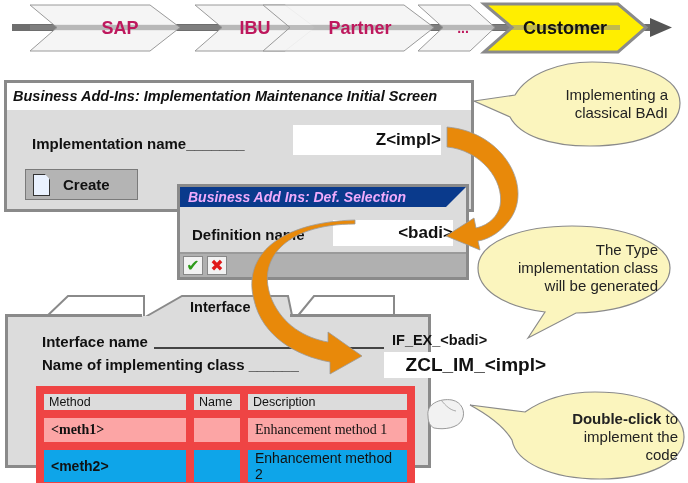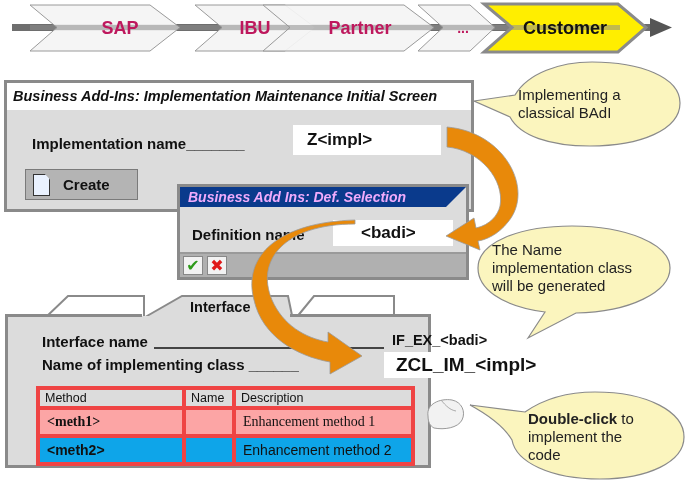--- a/index.html
+++ b/index.html
@@ -25,21 +25,21 @@
     background: #dcdcdc; border: 3px solid #8a8a8a; box-sizing: border-box;
   }
   #win1 .title {
     position: absolute; left: 0; top: 0; right: 0; height: 27px;
     background: #ffffff; font-style: italic; font-weight: bold; font-size: 14.5px;
     line-height: 27px; padding-left: 6px; white-space: nowrap; overflow: hidden;
   }
   .field-label { position: absolute; font-weight: bold; font-size: 15px; white-space: nowrap; }
   .field-box {
     position: absolute; background: #fff; font-weight: bold; font-size: 17px;
-    box-sizing: border-box; padding-left: 14px;
+    box-sizing: border-box; padding-left: 14px; text-align: right;
   }
   #create-btn {
     position: absolute; left: 18px; top: 86px; width: 113px; height: 31px;
     background: #b4b4b4; border: 1px solid #7a7a7a; box-sizing: border-box;
     font-weight: bold; font-size: 15px; line-height: 29px; cursor: pointer;
   }
   #create-btn .doc {
     position: absolute; left: 7px; top: 4px; width: 15px; height: 20px;
     background: #eaf2ff; border: 1.5px solid #333;
     clip-path: polygon(0 0, 70% 0, 100% 25%, 100% 100%, 0 100%);
@@ -74,31 +74,31 @@
     left: 5px; top: 316px; width: 426px; height: 152px;
     background: #dcdcdc; border: 3px solid #8a8a8a; border-top: none; box-sizing: border-box;
   }
   .uline { position: absolute; height: 2px; background: #444; }
 
   table#methods {
     position: absolute; left: 36px; top: 386px; width: 379px;
     border-collapse: collapse; font-size: 14px;
   }
   #methods td, #methods th {
-    border: 4px solid #ef4444; padding: 0 7px; height: 24px; text-align: left;
+    border: 8px solid #ef4444; padding: 0 7px; height: 24px; text-align: left;
   }
   #methods th { font-weight: normal; height: 16px; font-size: 12.5px; background: #dcdcdc; padding: 0 5px; }
   #methods tr.sel td { background: #fca5a5; font-family: Liberation Serif, serif; }
   #methods tr.nsel td { background: #0ea5e9; }
   #methods td.m { font-weight: bold; width: 128px; }
   #methods td.t { width: 32px; }
 
   
   .callout-text {
-    position: absolute; text-align: left; font-size: 15px; line-height: 18px; color: #222;
+    position: absolute; text-align: right; font-size: 15px; line-height: 18px; color: #222;
   }
 </style>
 </head>
 <body>
 
 <svg id="chev-svg" viewBox="0 0 688 60">
   <rect x="12" y="24" width="640" height="7" fill="#6e6e6e"></rect>
   <polygon points="650,18 672,27.5 650,37" fill="#555"></polygon>
   <polygon points="30,5 150,5 180,27.5 150,51 30,51 57,27.5" fill="#f4f4f4" fill-opacity="0.92" stroke="#9a9a9a" stroke-width="1"></polygon>
   <polygon points="195,5 285,5 315,27.5 285,51 195,51 222,27.5" fill="#f4f4f4" fill-opacity="0.92" stroke="#9a9a9a" stroke-width="1"></polygon>
@@ -188,21 +188,21 @@
   <path d="M447,127 C505,132 535,190 508,222 C498,235 485,240 478,241 L480,250 L446,236 L474,218 L476,228 C490,225 498,215 500,206 C505,180 480,150 447,147 Z" fill="#e8890a" stroke="#9a9a9a" stroke-width="0.8"></path>
 
   <path d="M355,224 C285,224 255,260 272,300 C283,325 305,338 328,342 L328,332 L362,356 L330,374 L330,362 C296,356 262,336 254,300 C242,255 280,222 355,220 Z" fill="#e8890a" stroke="#9a9a9a" stroke-width="0.8"></path>
 </svg>
 
 <div class="callout-text" style="left:518px;top:86px;width:150px;">
   <div>Implementing a</div>
   <div>classical BAdI</div>
 </div>
 <div class="callout-text" style="left:492px;top:241px;width:166px;">
-  <div>The Name</div>
+  <div>The Type</div>
   <div>implementation class</div>
   <div>will be generated</div>
 </div>
 <div class="callout-text" style="left:528px;top:410px;width:150px;">
   <div><b>Double-click</b><span> to</span></div>
   <div>implement the</div>
   <div>code</div>
 </div>
 
 </body></html>

